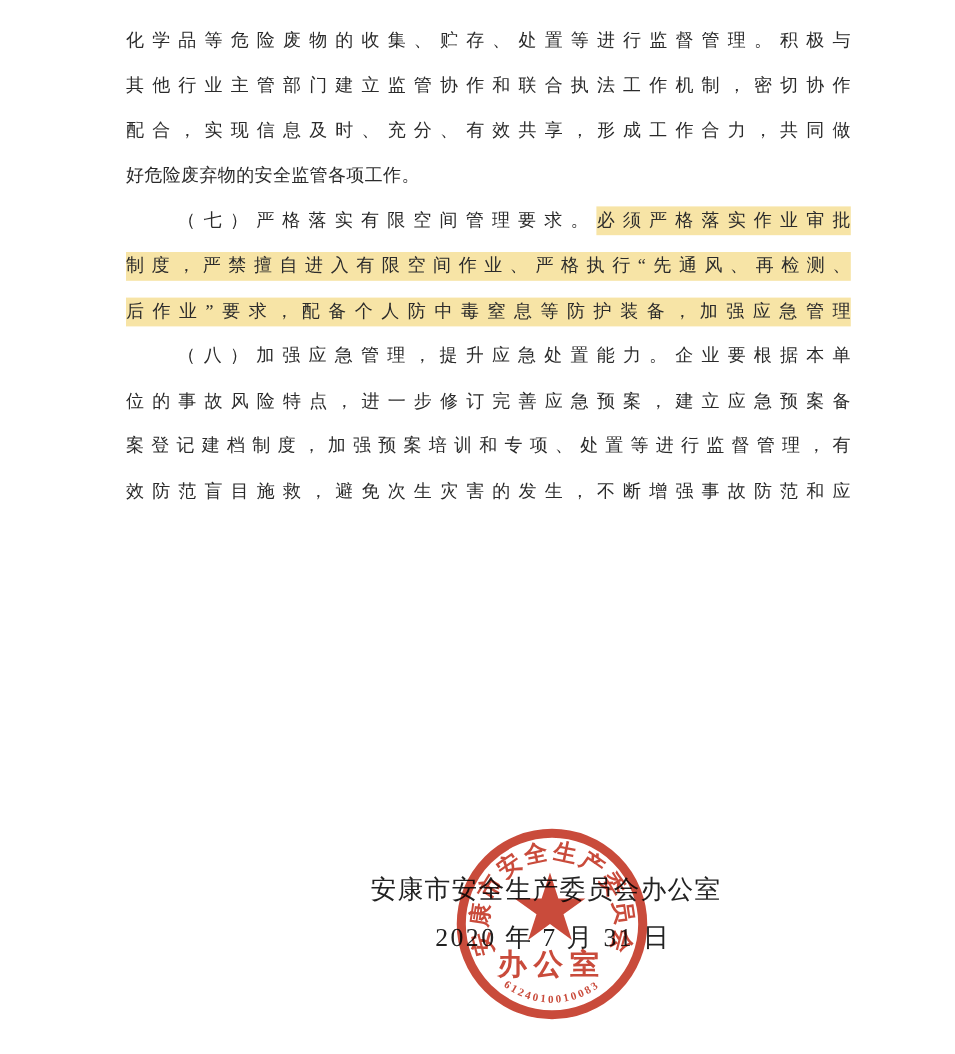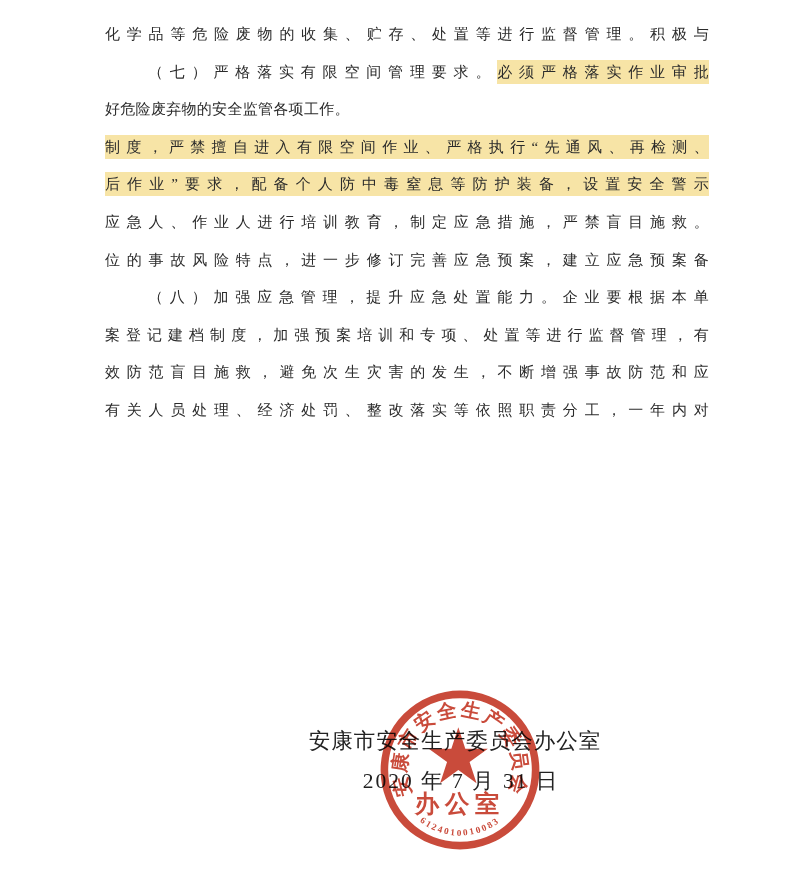--- a/index.html
+++ b/index.html
@@ -48,30 +48,30 @@
     mix-blend-mode: multiply;
     opacity: 0.92;
   }
   .seal text { font-family: "Liberation Serif", "DejaVu Serif", serif; }
 </style>
 </head>
 <body>
 
 <div class="doc" id="doc-lines">
     <div class="line"><span>化学品等危险废物的收集、贮存、处置等进行监督管理。积极与</span></div>
+    <div class="line"><span>其他行业主管部门建立监管协作和联合执法工作机制，密切协作</span></div>
+    <div class="line"><span>配合，实现信息及时、充分、有效共享，形成工作合力，共同做</span></div>
+    <div class="line last"><span>好危险废弃物的安全监管各项工作。</span></div>
     <div class="line indent"><span>（七）严格落实有限空间管理要求。</span><span class="hl">必须严格落实作业审批</span></div>
-    <div class="line last"><span>好危险废弃物的安全监管各项工作。</span></div>
     <div class="line"><span class="hl">制度，严禁擅自进入有限空间作业、严格执行“先通风、再检测、</span></div>
-    <div class="line"><span class="hl">后作业”要求，配备个人防中毒窒息等防护装备，设置安全警示</span></div>
-    <div class="line"><span>应急人、作业人进行培训教育，制定应急措施，严禁盲目施救。</span></div>
+    <div class="line"><span class="hl">后作业”要求，配备个人防中毒窒息等防护装备，加强应急管理</span></div>
+    <div class="line indent"><span>（八）加强应急管理，提升应急处置能力。企业要根据本单</span></div>
     <div class="line"><span>位的事故风险特点，进一步修订完善应急预案，建立应急预案备</span></div>
-    <div class="line indent"><span>（八）加强应急管理，提升应急处置能力。企业要根据本单</span></div>
     <div class="line"><span>案登记建档制度，加强预案培训和专项、处置等进行监督管理，有</span></div>
     <div class="line"><span>效防范盲目施救，避免次生灾害的发生，不断增强事故防范和应</span></div>
-    <div class="line"><span>有关人员处理、经济处罚、整改落实等依照职责分工，一年内对</span></div>
   </div>
 
 <div class="sig sig-office">安康市安全生产委员会办公室</div>
 <div class="sig sig-date">2020 年 7 月 31 日</div>
 
 <svg class="seal" viewBox="0 0 200 200" aria-hidden="true">
   <circle cx="100" cy="100" r="90" fill="none" stroke="currentColor" stroke-width="9"></circle>
   <defs>
     <path id="sealArcTop" d="M 44.6,132 A 64,64 0 1,1 155.4,132" fill="none"></path>
     <path id="sealArcBottom" d="M 29.3,133 A 78,78 0 0,0 170.7,133" fill="none"></path>

